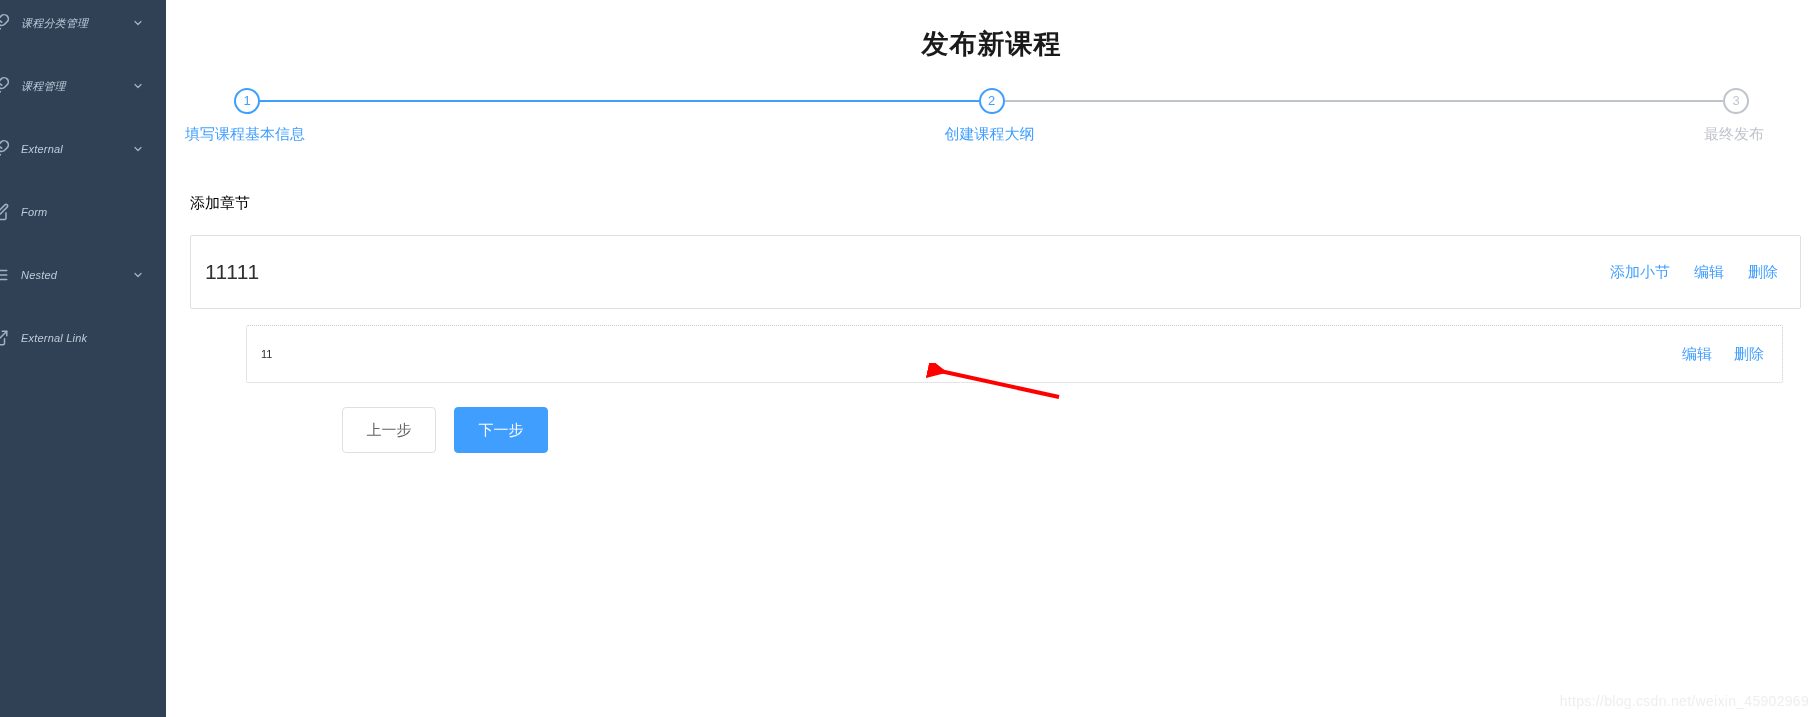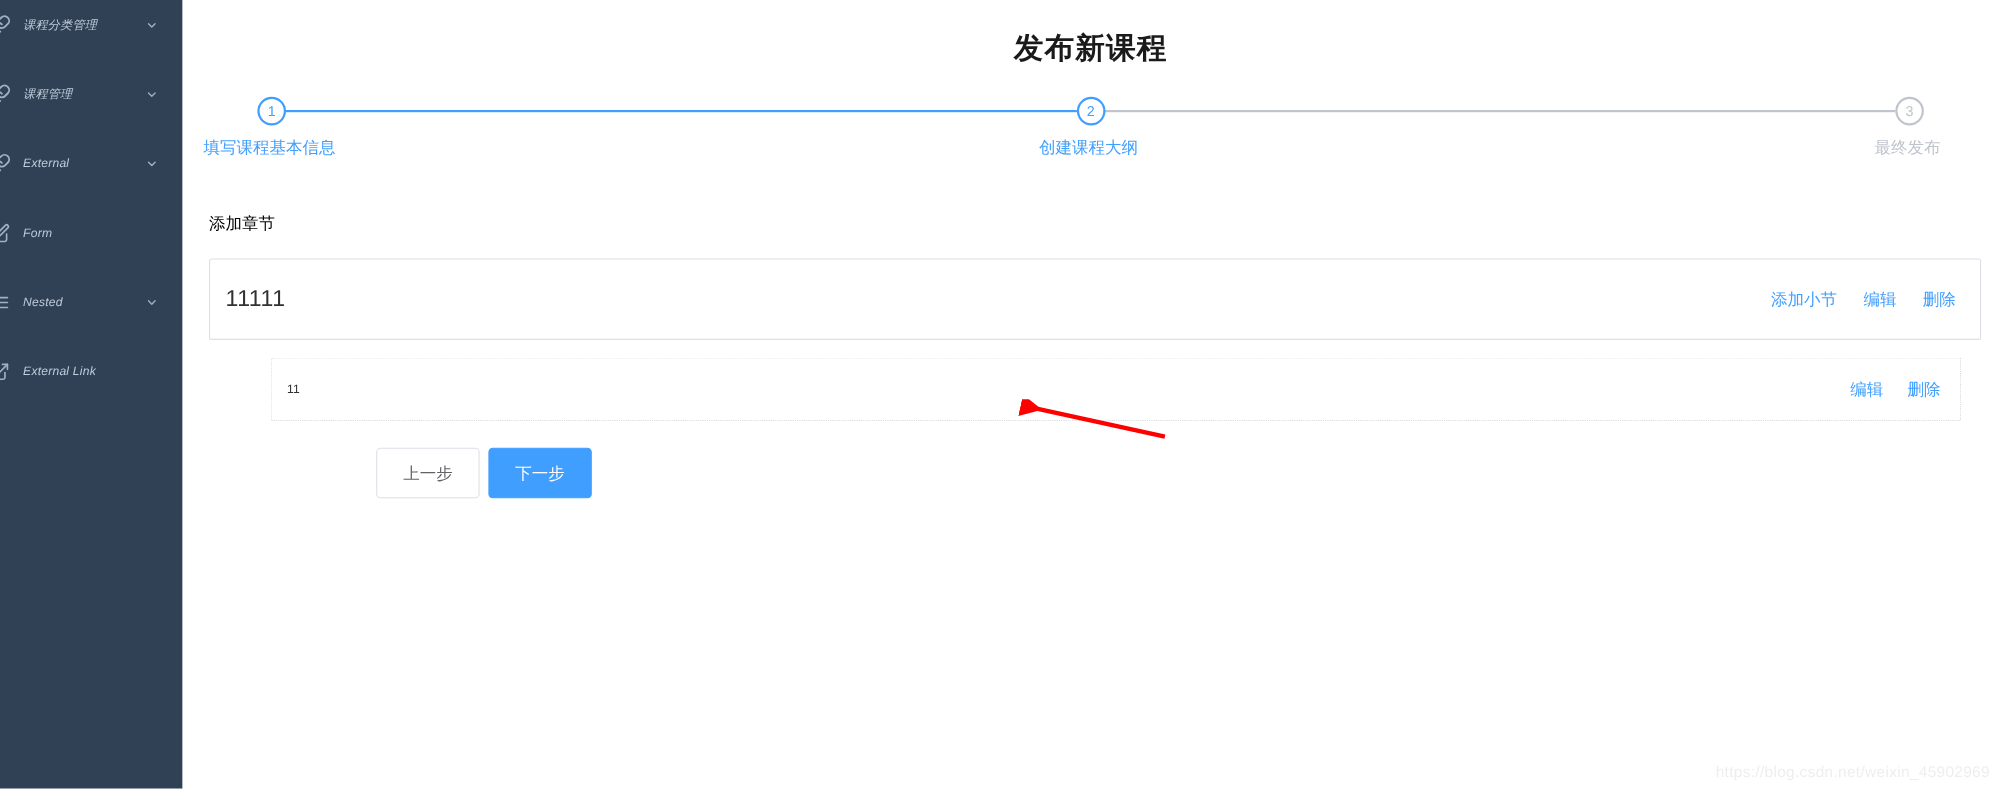--- a/index.html
+++ b/index.html
@@ -216,21 +216,21 @@
   .section-title {
     font-size: 11px;
     color: #303133;
     font-family: "Liberation Sans", "DejaVu Sans", sans-serif;
   }
   .section-actions { gap: 22px; }
 
   .footer-btns {
     margin: 24px 0 0 152px;
     display: flex;
-    gap: 8px;
+    gap: 18px;
   }
   .btn {
     height: 46px;
     min-width: 94px;
     padding: 0 22px;
     border-radius: 4px;
     font-size: 15px;
     cursor: pointer;
     border: 1px solid #dcdfe6;
     background: #fff;

